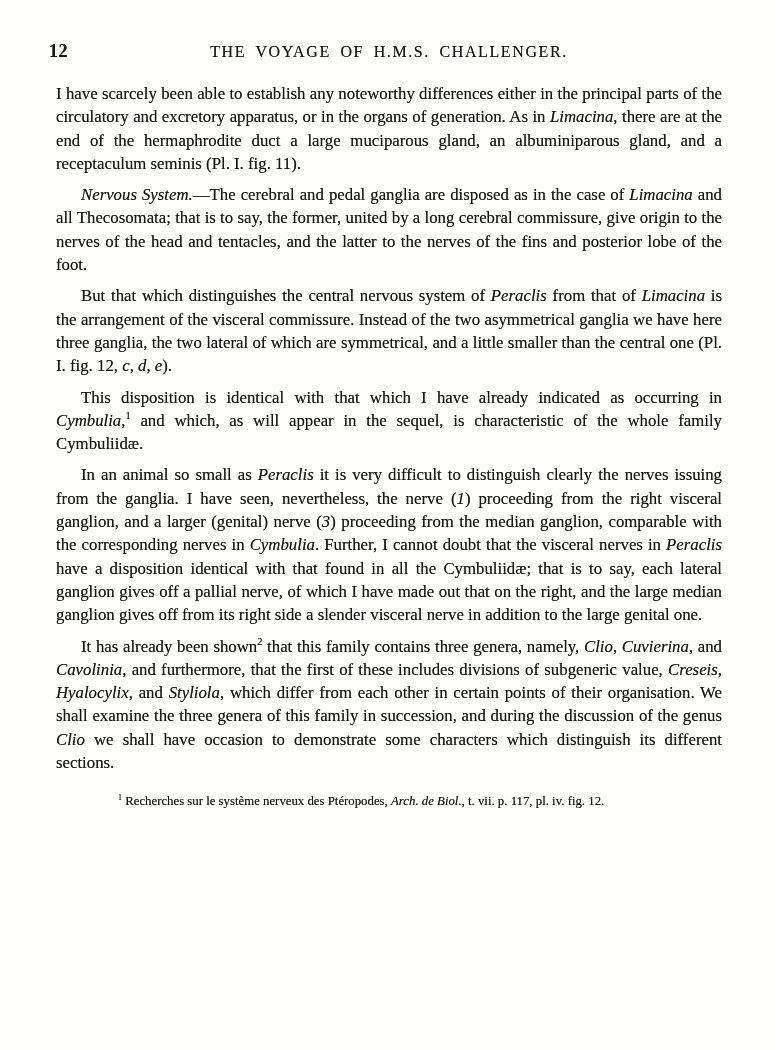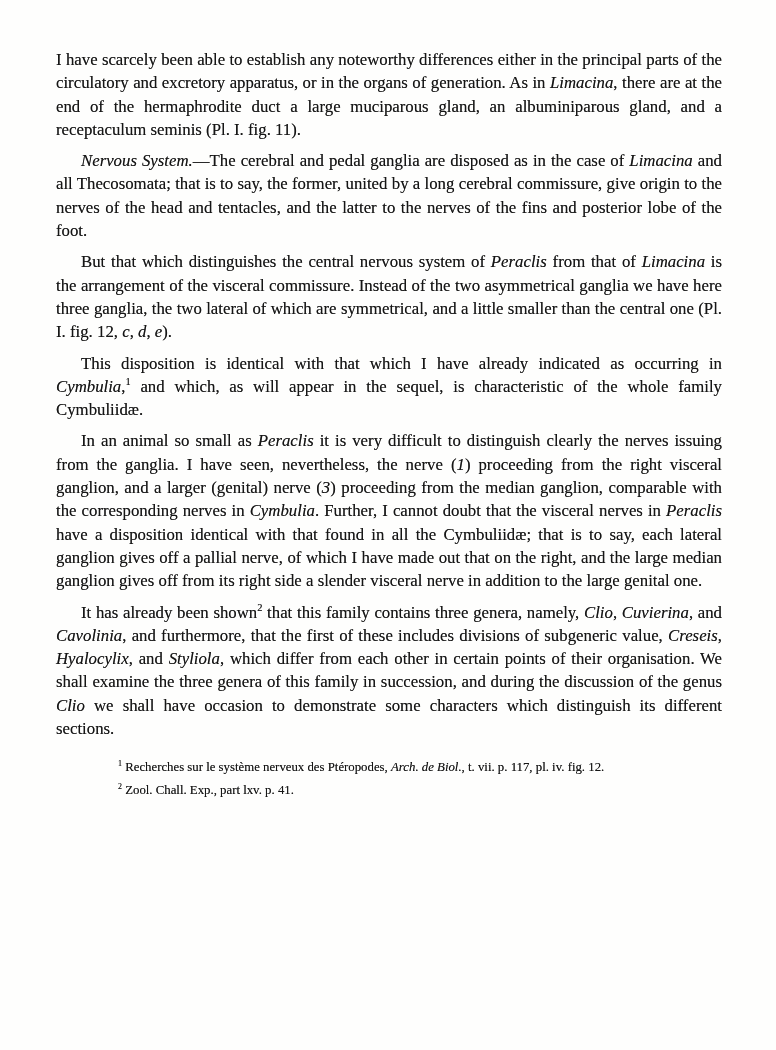--- a/index.html
+++ b/index.html
@@ -81,27 +81,30 @@
   }
   footer#footnotes p {
     margin: 0;
   }
   em { font-style: italic; }
 </style>
 </head>
 <body>
 
 <div class="page">
+  <header class="running-head">
+    <span class="page-number">12</span>
+    <span class="running-title">THE VOYAGE OF H.M.S. CHALLENGER.</span>
+  </header>
 
   <article id="text-block">
       <p><span>I have scarcely been able to establish any noteworthy differences either in the principal parts of the circulatory and excretory apparatus, or in the organs of generation.  As in </span><em>Limacina</em><span>, there are at the end of the hermaphrodite duct a large muciparous gland, an albuminiparous gland, and a receptaculum seminis (Pl. I. fig. 11).</span></p>
       <p class="indent"><em>Nervous System.</em><span>—The cerebral and pedal ganglia are disposed as in the case of </span><em>Limacina</em><span> and all Thecosomata; that is to say, the former, united by a long cerebral commissure, give origin to the nerves of the head and tentacles, and the latter to the nerves of the fins and posterior lobe of the foot.</span></p>
       <p class="indent"><span>But that which distinguishes the central nervous system of </span><em>Peraclis</em><span> from that of </span><em>Limacina</em><span> is the arrangement of the visceral commissure.  Instead of the two asymmetrical ganglia we have here three ganglia, the two lateral of which are symmetrical, and a little smaller than the central one (Pl. I. fig. 12, </span><em>c</em><span>, </span><em>d</em><span>, </span><em>e</em><span>).</span></p>
       <p class="indent"><span>This disposition is identical with that which I have already indicated as occurring in </span><em>Cymbulia</em><span>,</span><sup>1</sup><span> and which, as will appear in the sequel, is characteristic of the whole family Cymbuliidæ.</span></p>
       <p class="indent"><span>In an animal so small as </span><em>Peraclis</em><span> it is very difficult to distinguish clearly the nerves issuing from the ganglia.  I have seen, nevertheless, the nerve (</span><em>1</em><span>) proceeding from the right visceral ganglion, and a larger (genital) nerve (</span><em>3</em><span>) proceeding from the median ganglion, comparable with the corresponding nerves in </span><em>Cymbulia</em><span>.  Further, I cannot doubt that the visceral nerves in </span><em>Peraclis</em><span> have a disposition identical with that found in all the Cymbuliidæ; that is to say, each lateral ganglion gives off a pallial nerve, of which I have made out that on the right, and the large median ganglion gives off from its right side a slender visceral nerve in addition to the large genital one.</span></p>
       <p class="indent"><span>It has already been shown</span><sup>2</sup><span> that this family contains three genera, namely, </span><em>Clio</em><span>, </span><em>Cuvierina</em><span>, and </span><em>Cavolinia</em><span>, and furthermore, that the first of these includes divisions of subgeneric value, </span><em>Creseis</em><span>, </span><em>Hyalocylix</em><span>, and </span><em>Styliola</em><span>, which differ from each other in certain points of their organisation.  We shall examine the three genera of this family in succession, and during the discussion of the genus </span><em>Clio</em><span> we shall have occasion to demonstrate some characters which distinguish its different sections.</span></p>
     </article>
 
   <footer id="footnotes">
       <p><sup>1</sup><span> Recherches sur le système nerveux des Ptéropodes, </span><em>Arch. de Biol.</em><span>, t. vii. p. 117, pl. iv. fig. 12.</span></p>
-      <p><sup>2</sup><span> Zool. Chall. Exp., part lxv. p. 41.</span></p>
     </footer>
 </div>
 
 </body></html>

